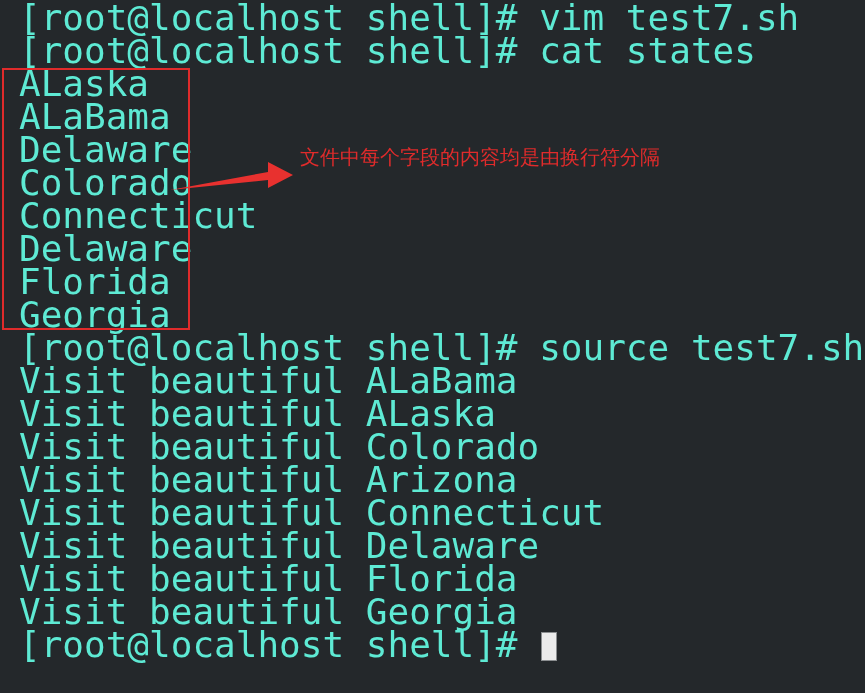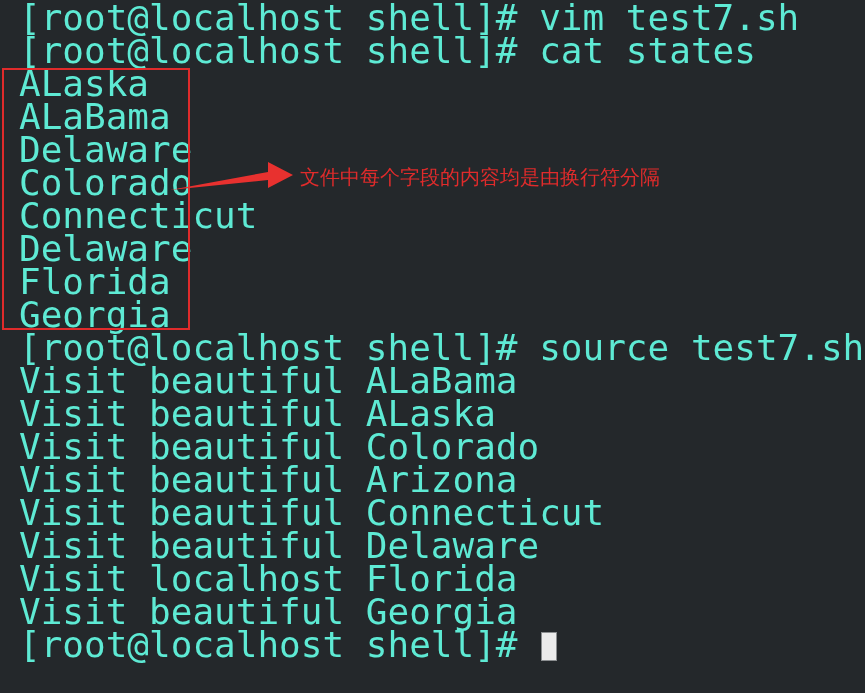--- a/index.html
+++ b/index.html
@@ -69,21 +69,21 @@
     left: 160px;
     top: 150px;
     width: 135px;
     height: 50px;
     pointer-events: none;
   }
   
   #annotation-text {
     position: absolute;
     left: 300px;
-    top: 164px;
+    top: 144px;
     font-family: "DejaVu Sans", "Liberation Sans", sans-serif;
     font-size: 20px;
     line-height: 26px;
     color: #e02b2b;
     white-space: pre;
   }
 </style>
 </head>
 <body>
 
@@ -100,21 +100,21 @@
     <div class="line">Delaware</div>
     <div class="line">Florida</div>
     <div class="line">Georgia</div>
     <div class="line">[root@localhost shell]# source test7.sh</div>
     <div class="line">Visit beautiful ALaBama</div>
     <div class="line">Visit beautiful ALaska</div>
     <div class="line">Visit beautiful Colorado</div>
     <div class="line">Visit beautiful Arizona</div>
     <div class="line">Visit beautiful Connecticut</div>
     <div class="line">Visit beautiful Delaware</div>
-    <div class="line">Visit localhost Florida</div>
+    <div class="line">Visit beautiful Florida</div>
     <div class="line">Visit beautiful Georgia</div>
     <div class="line cursor-line"><span>[root@localhost shell]# </span><span class="cursor-block"></span></div>
   </div>
 
   <div id="highlight-box"></div>
 
   <svg id="annotation-arrow" viewBox="0 0 135 50" xmlns="http://www.w3.org/2000/svg">
     <polygon points="10,40 108,22 108,12 133,25 108,38 108,30" fill="#e8312f"></polygon>
   </svg>
 

